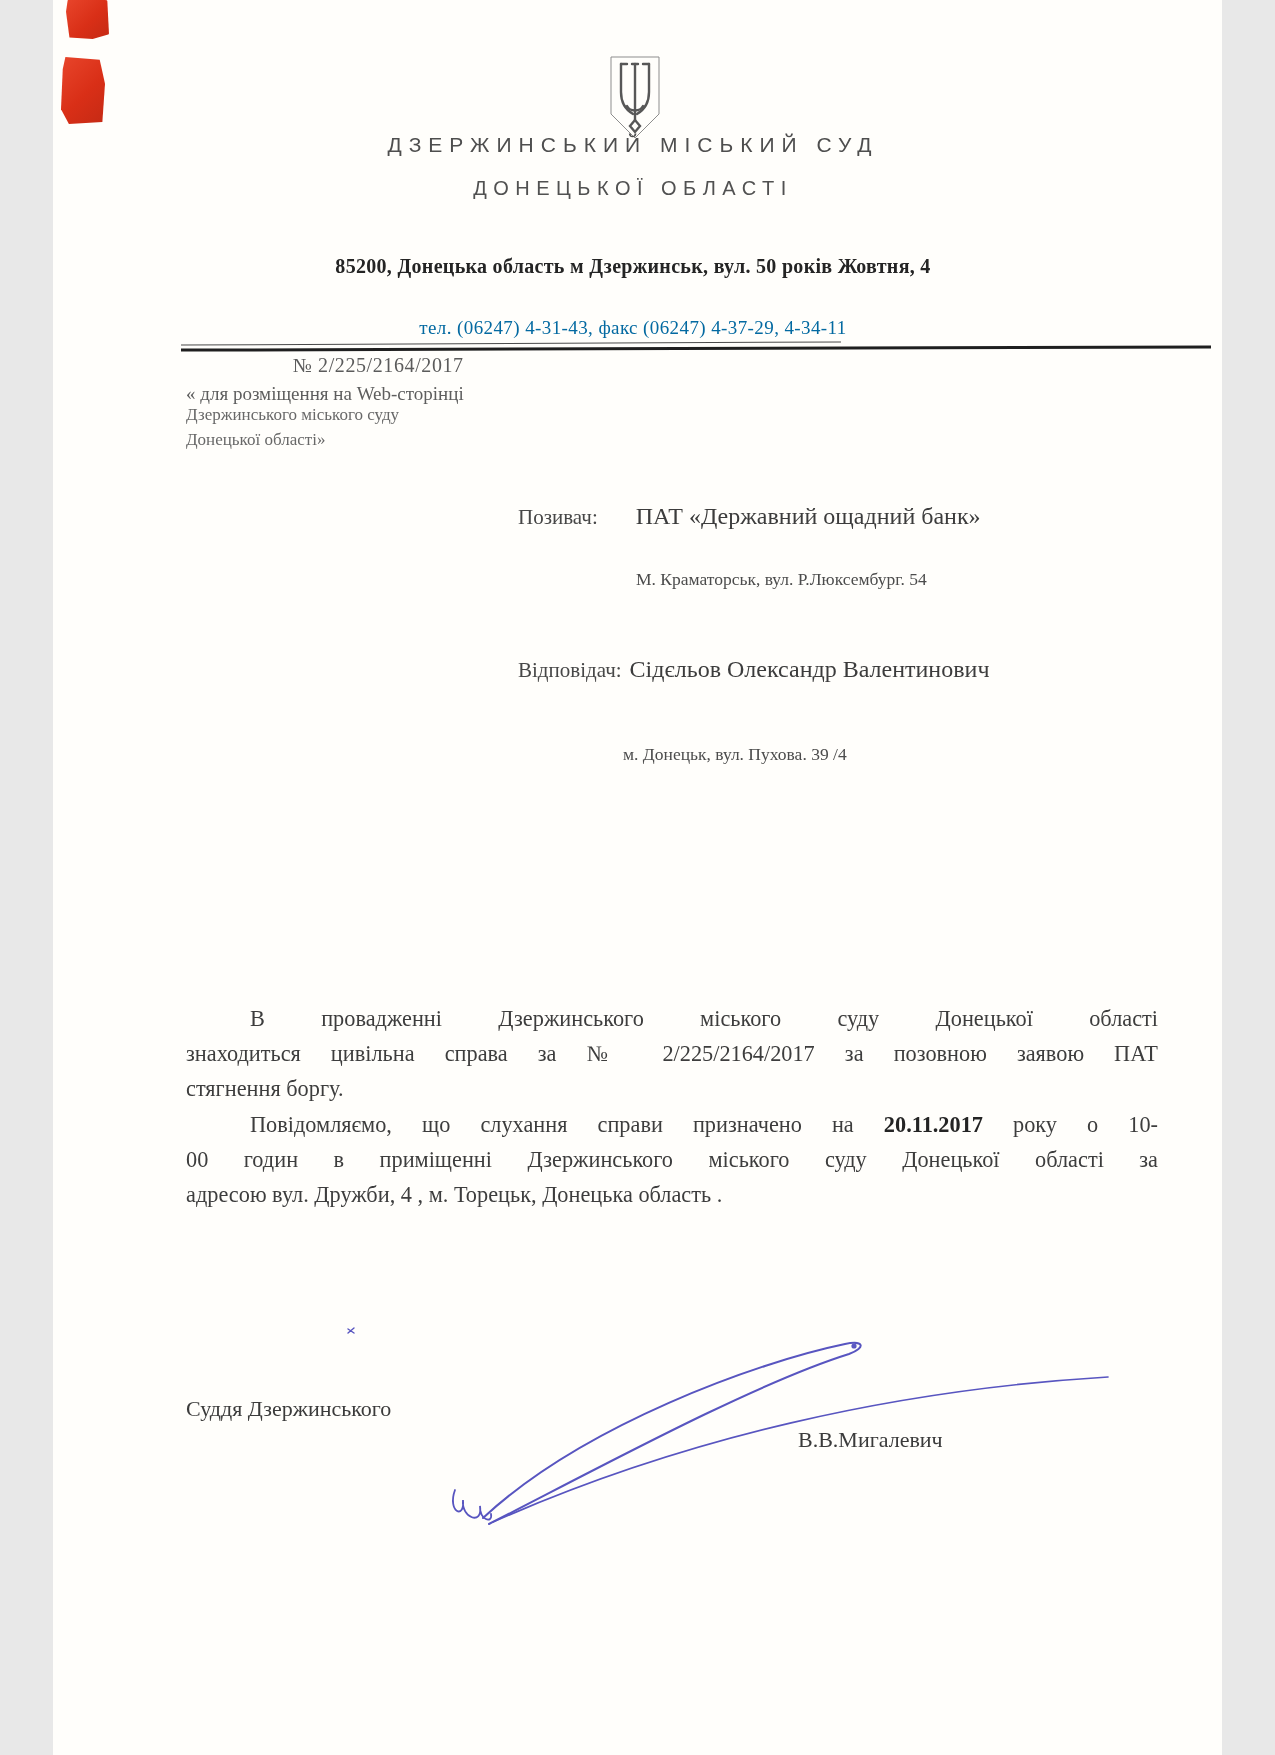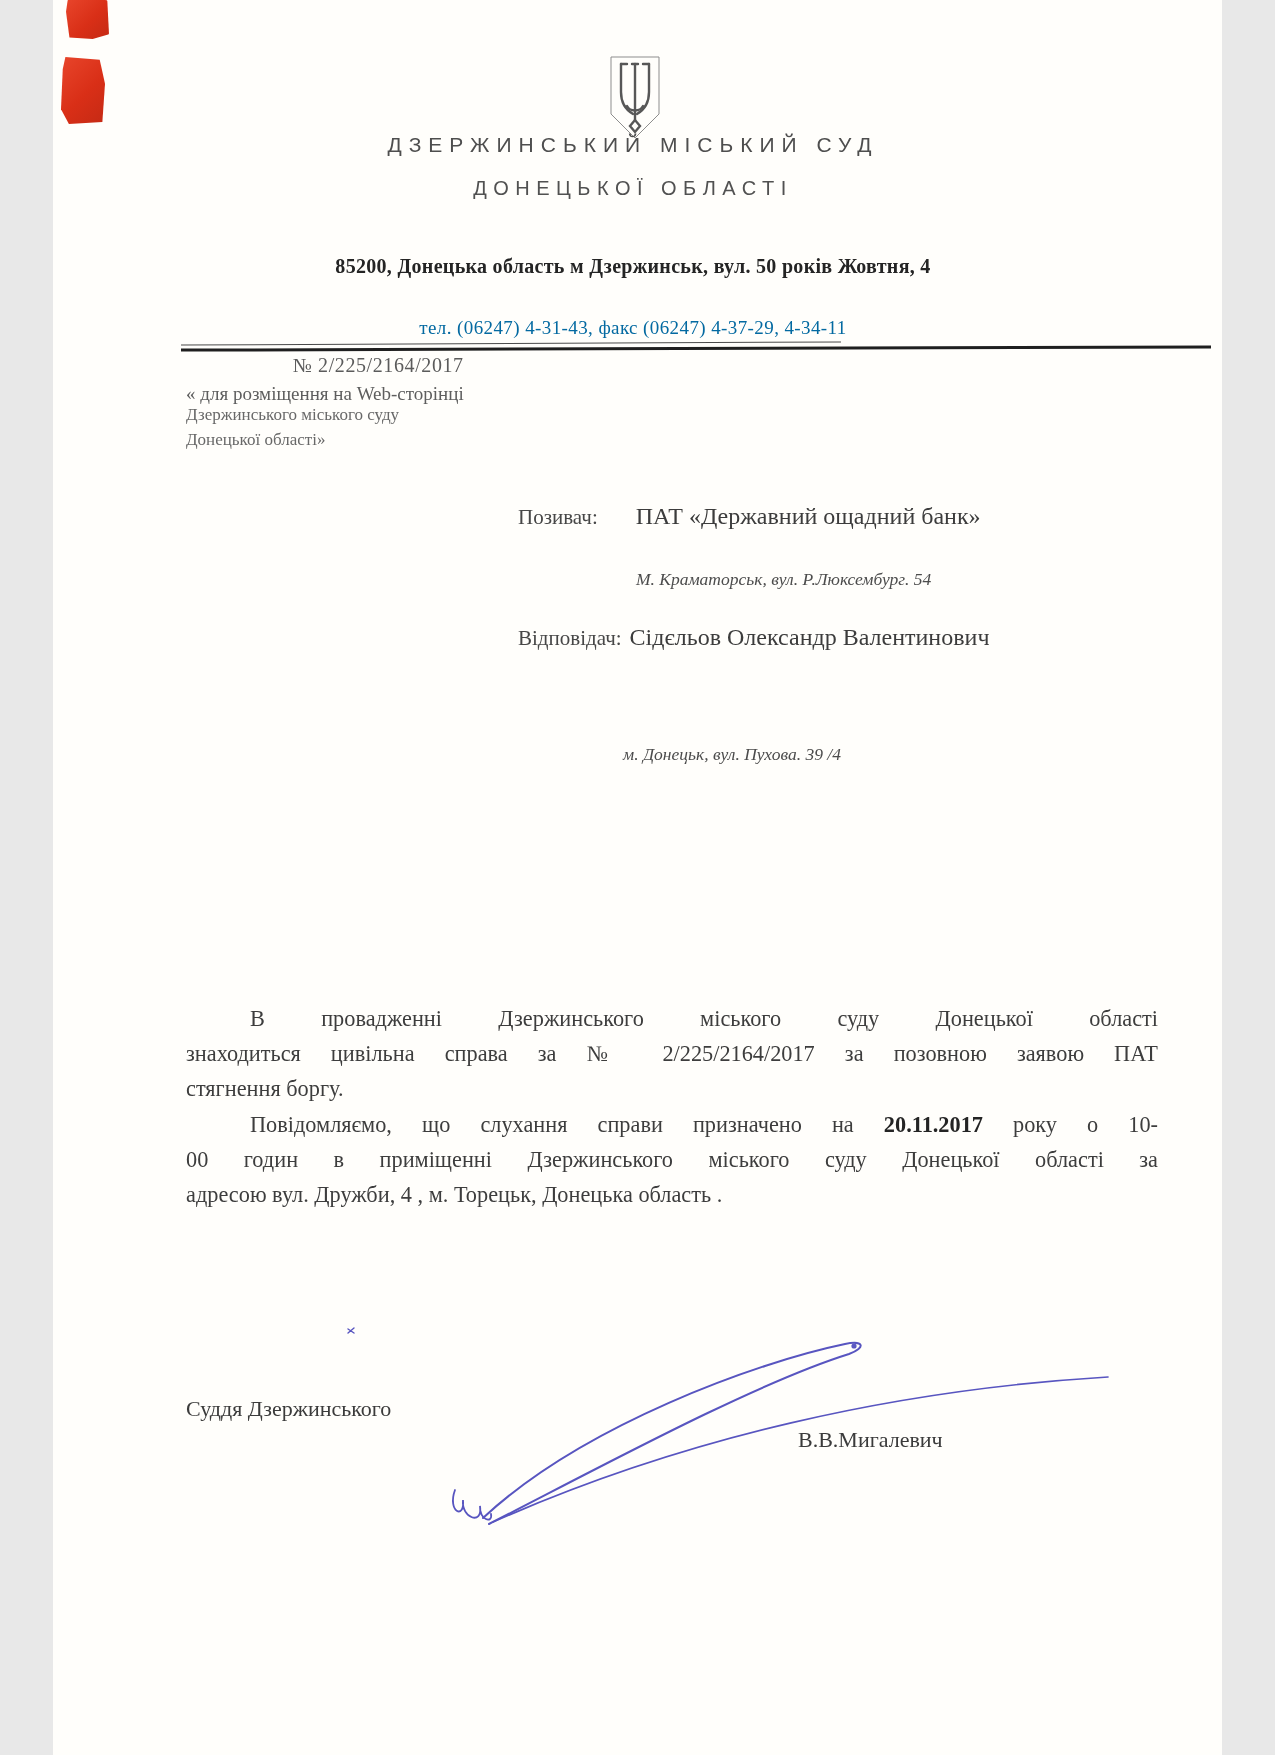--- a/index.html
+++ b/index.html
@@ -31,26 +31,26 @@
 
   
   .ref { position:absolute; left:133px; top:354px; }
   .case-no { font-size:20px; color:#5b5b5b; letter-spacing:0.6px; margin-bottom:6px;text-align:right; }
   .note1 { font-size:19px; color:#5e5e5e; margin-bottom:0; }
   .note2, .note3 { font-size:17px; color:#686868; margin-bottom:5px; }
 
   
   .party-row { position:absolute; white-space:nowrap; }
   .plaintiff-row { left:465px; top:503px; }
-  .defendant-row { left:465px; top:624px; }
+  .defendant-row { left:465px; top:656px; }
   .party-label { font-size:21px; color:#474747; }
   .party-name  { font-size:24px; color:#3c3c3c; }
   .plaintiff-row .party-name { margin-left:38px; }
   .defendant-row .party-name { margin-left:8px; }
-  .party-addr { position:absolute; font-size:17.5px; color:#4c4c4c; white-space:nowrap;font-style:italic; }
+  .party-addr { position:absolute; font-size:17.5px; color:#4c4c4c; white-space:nowrap; }
   .pl-addr { left:583px; top:569px; }
   .df-addr { left:570px; top:744px; }
 
   
   .body-text { position:absolute; left:133px; top:1001px; width:972px; font-size:22.3px; color:#3d3d3d; }
   .line { text-align:justify; text-align-last:justify; line-height:35.2px; }
   .line.last { text-align:center; text-align-last:left; }
   .line.indent { text-indent:64px; }
   .bold-date { font-weight:bold; color:#242424; }
 

